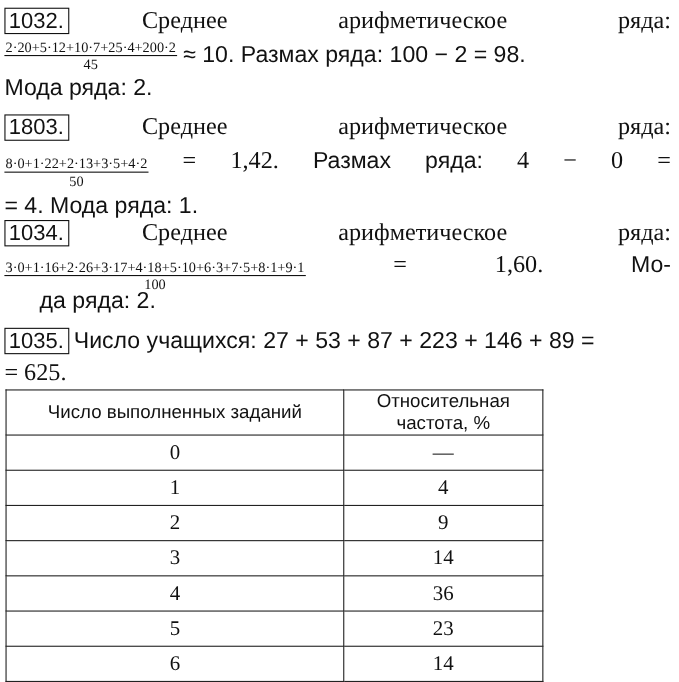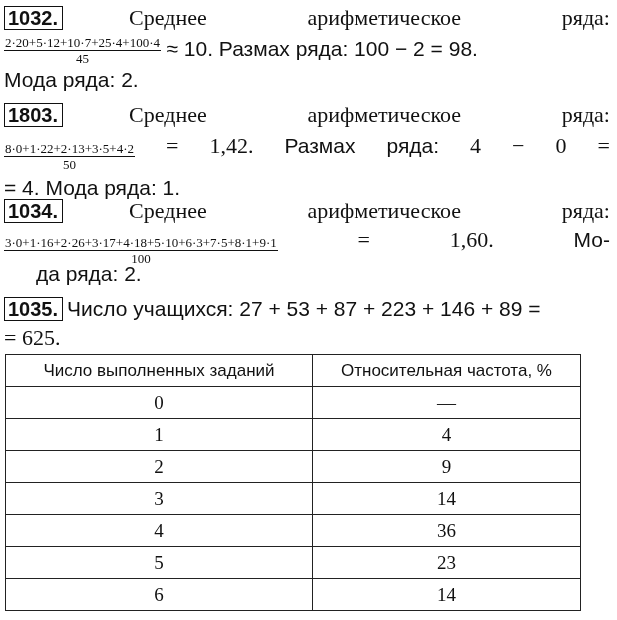--- a/index.html
+++ b/index.html
@@ -8,32 +8,32 @@
     font-family:"Liberation Serif", "DejaVu Serif", serif;
     color:#111111;
   }
   .line {
     position:absolute; left:4px; width:606px;
     font-size:22px; line-height:24px; white-space:nowrap;
   }
   .justify { display:flex; justify-content:space-between; align-items:baseline; }
   .num {
     display:inline-block; font-family:"Liberation Sans","DejaVu Sans",sans-serif;
-    font-weight:bold; font-size:20px; line-height:22px;
+    font-weight:normal; font-size:20px; line-height:22px;
     border:1.5px solid #111; padding:0 4px 0 3px; margin-right:6px;
   }
   .sans { font-family:"Liberation Sans","DejaVu Sans",sans-serif; font-size:21px; }
   .frac {
     display:inline-flex; flex-direction:column; align-items:center;
     vertical-align:middle; font-size:13px; line-height:14px;
   }
   .frac .numer { border-bottom:1.3px solid #111; padding:0 1px; white-space:nowrap; }
   .frac .denom { padding-top:1px; }
   table.freq {
-    position:absolute; left:5px; top:354px; width:576px;
+    position:absolute; left:5px; top:354px; width:489px;
     border-collapse:collapse;
     font-size:19px;
     padding-left:36px;
   }
   table.freq td, table.freq th {
     border:1.5px solid #222; height:31px; padding:0; text-align:center;
     font-weight:normal;
   }
   table.freq th { font-family:"Liberation Sans","DejaVu Sans",sans-serif; font-size:17px; }
   .c1 { width:306px; }
@@ -41,21 +41,21 @@
 </head>
 <body>
 
 <div class="line justify" style="top:6px;">
   <span><span class="num">1032.</span><span style="margin-left:60px">Среднее</span></span>
   <span>арифметическое</span>
   <span>ряда:</span>
 </div>
 <div class="line" style="top:36px;">
   <span class="frac">
-    <span class="numer">2·20+5·12+10·7+25·4+100·4</span>
+    <span class="numer">2·20+5·12+10·7+25·4+200·2</span>
     <span class="denom">45</span>
   </span>
   <span class="sans">≈ 10. Размах ряда: 100 − 2 = 98.</span>
 </div>
 <div class="line sans" style="top:68px;">Мода ряда: 2.</div>
 
 <div class="line justify" style="top:103px;">
   <span><span class="num">1803.</span><span style="margin-left:60px">Среднее</span></span>
   <span>арифметическое</span>
   <span>ряда:</span>

